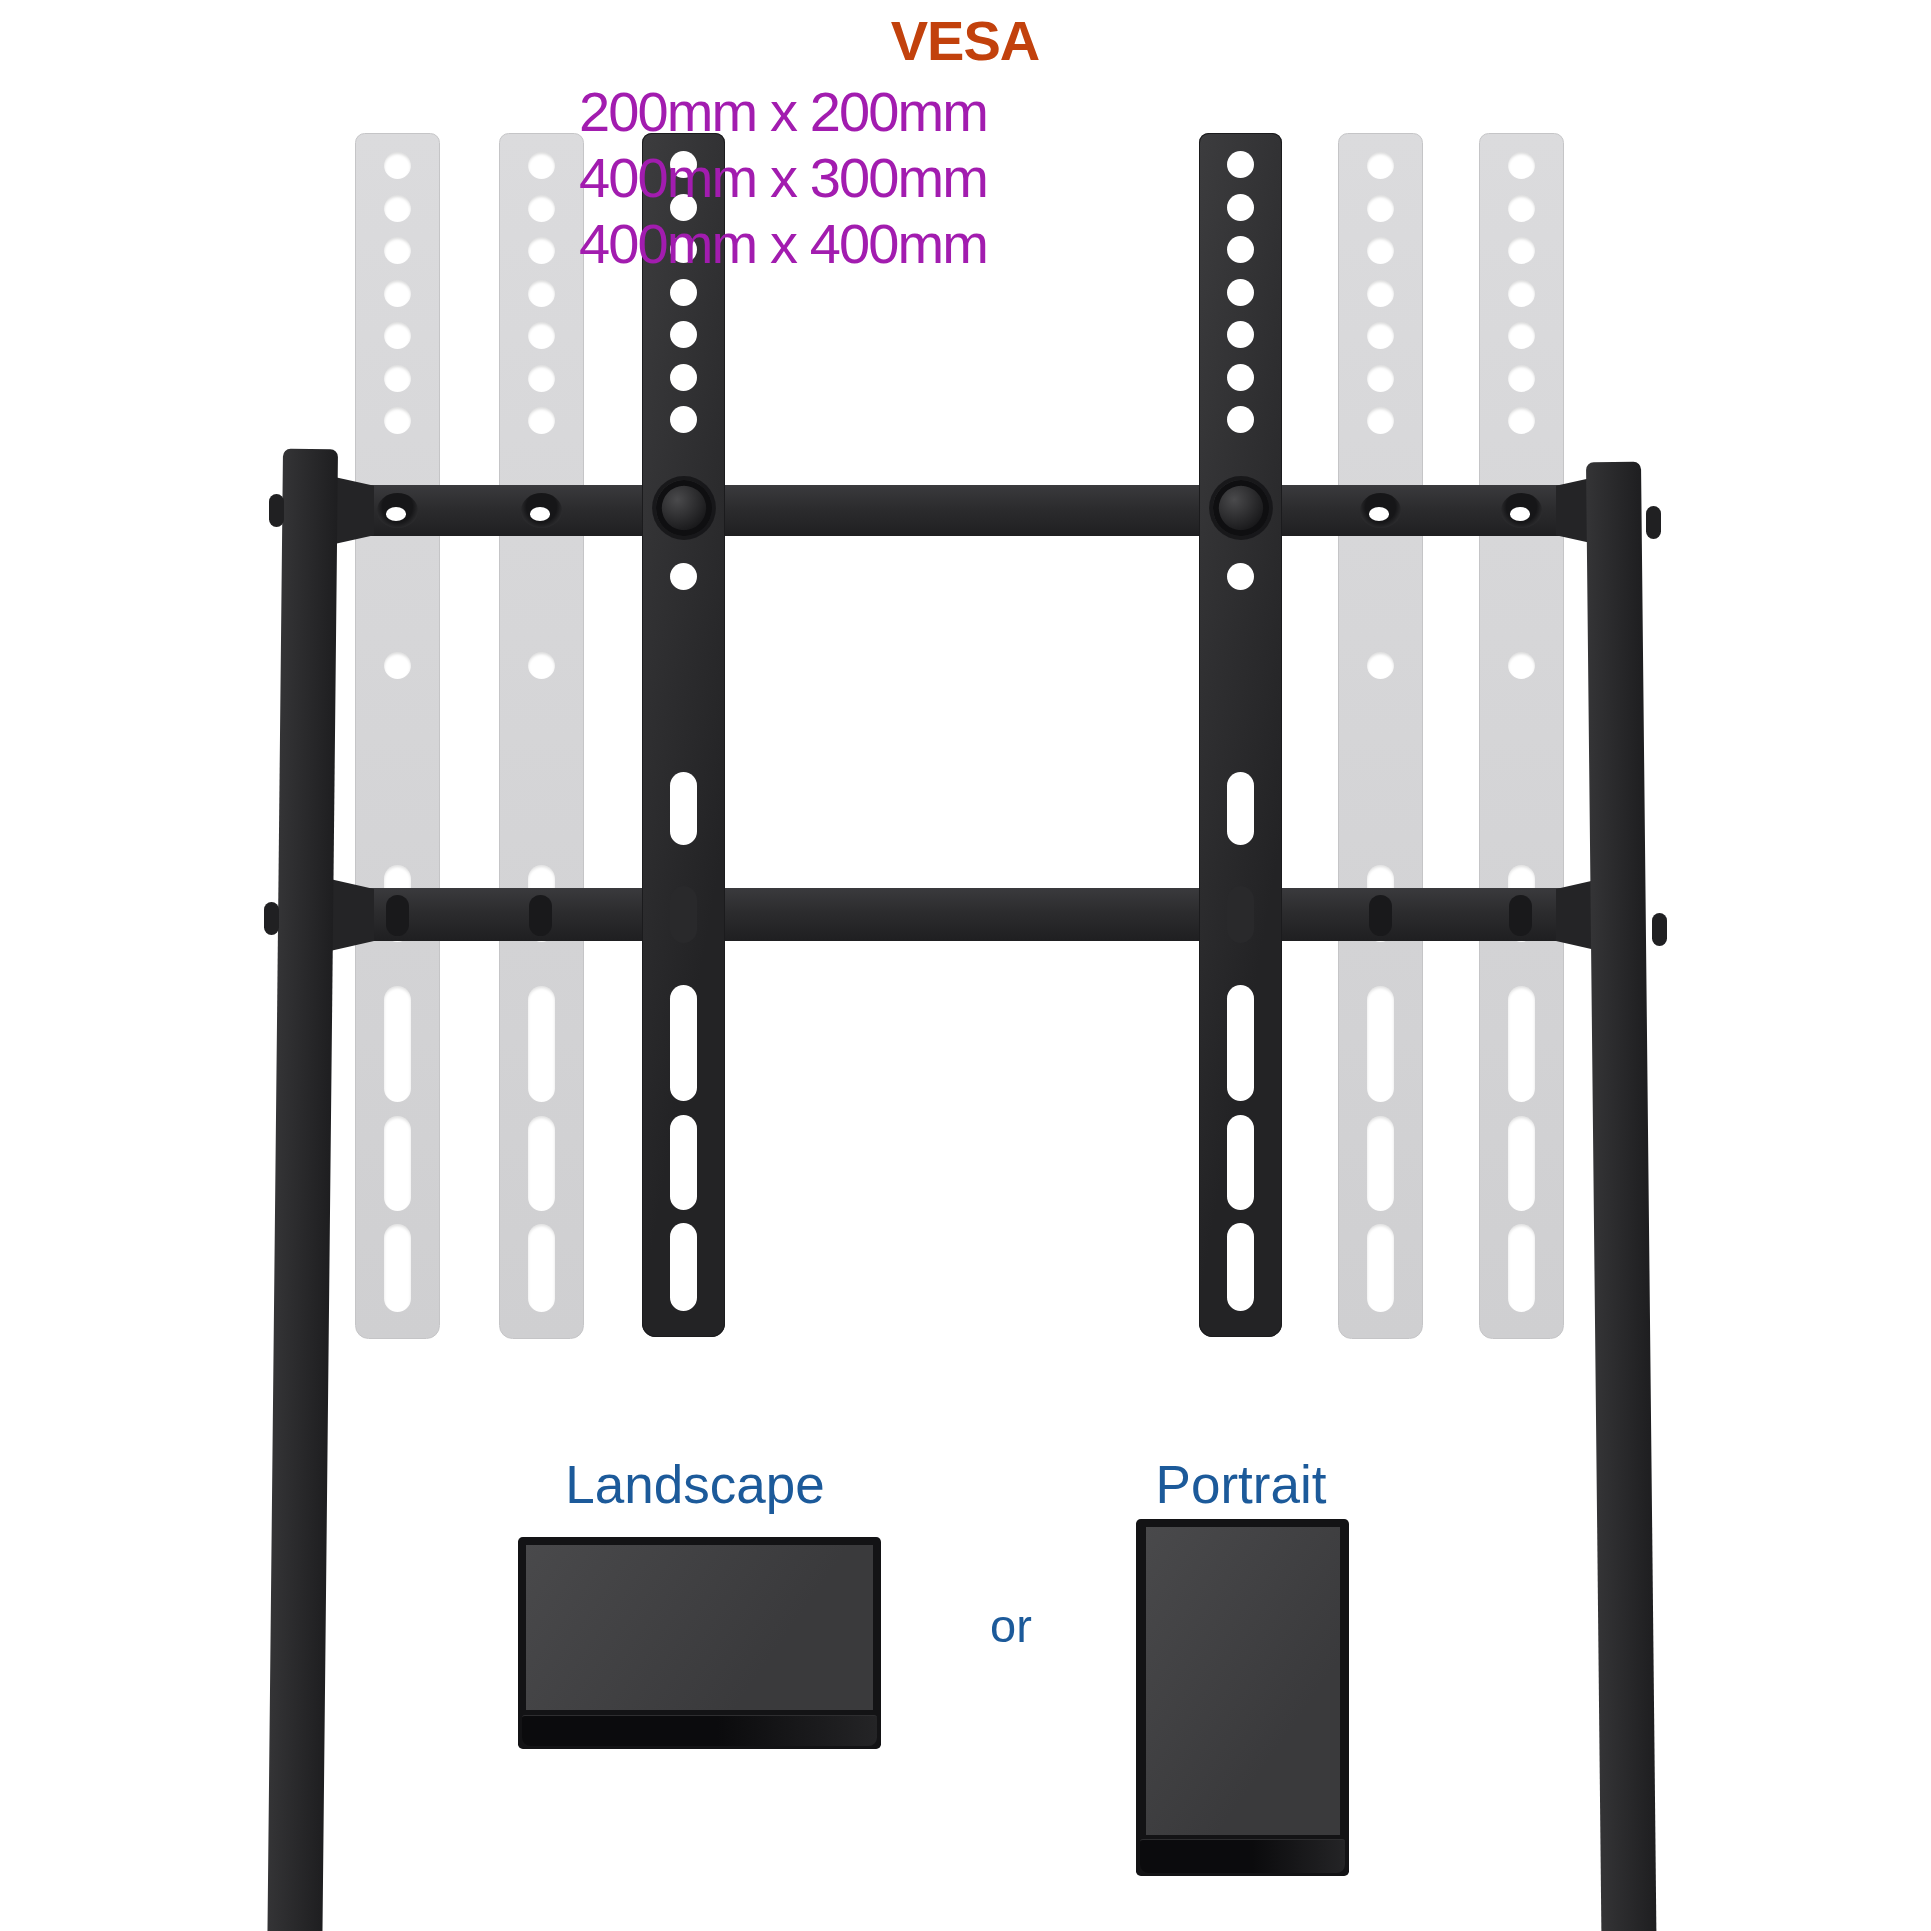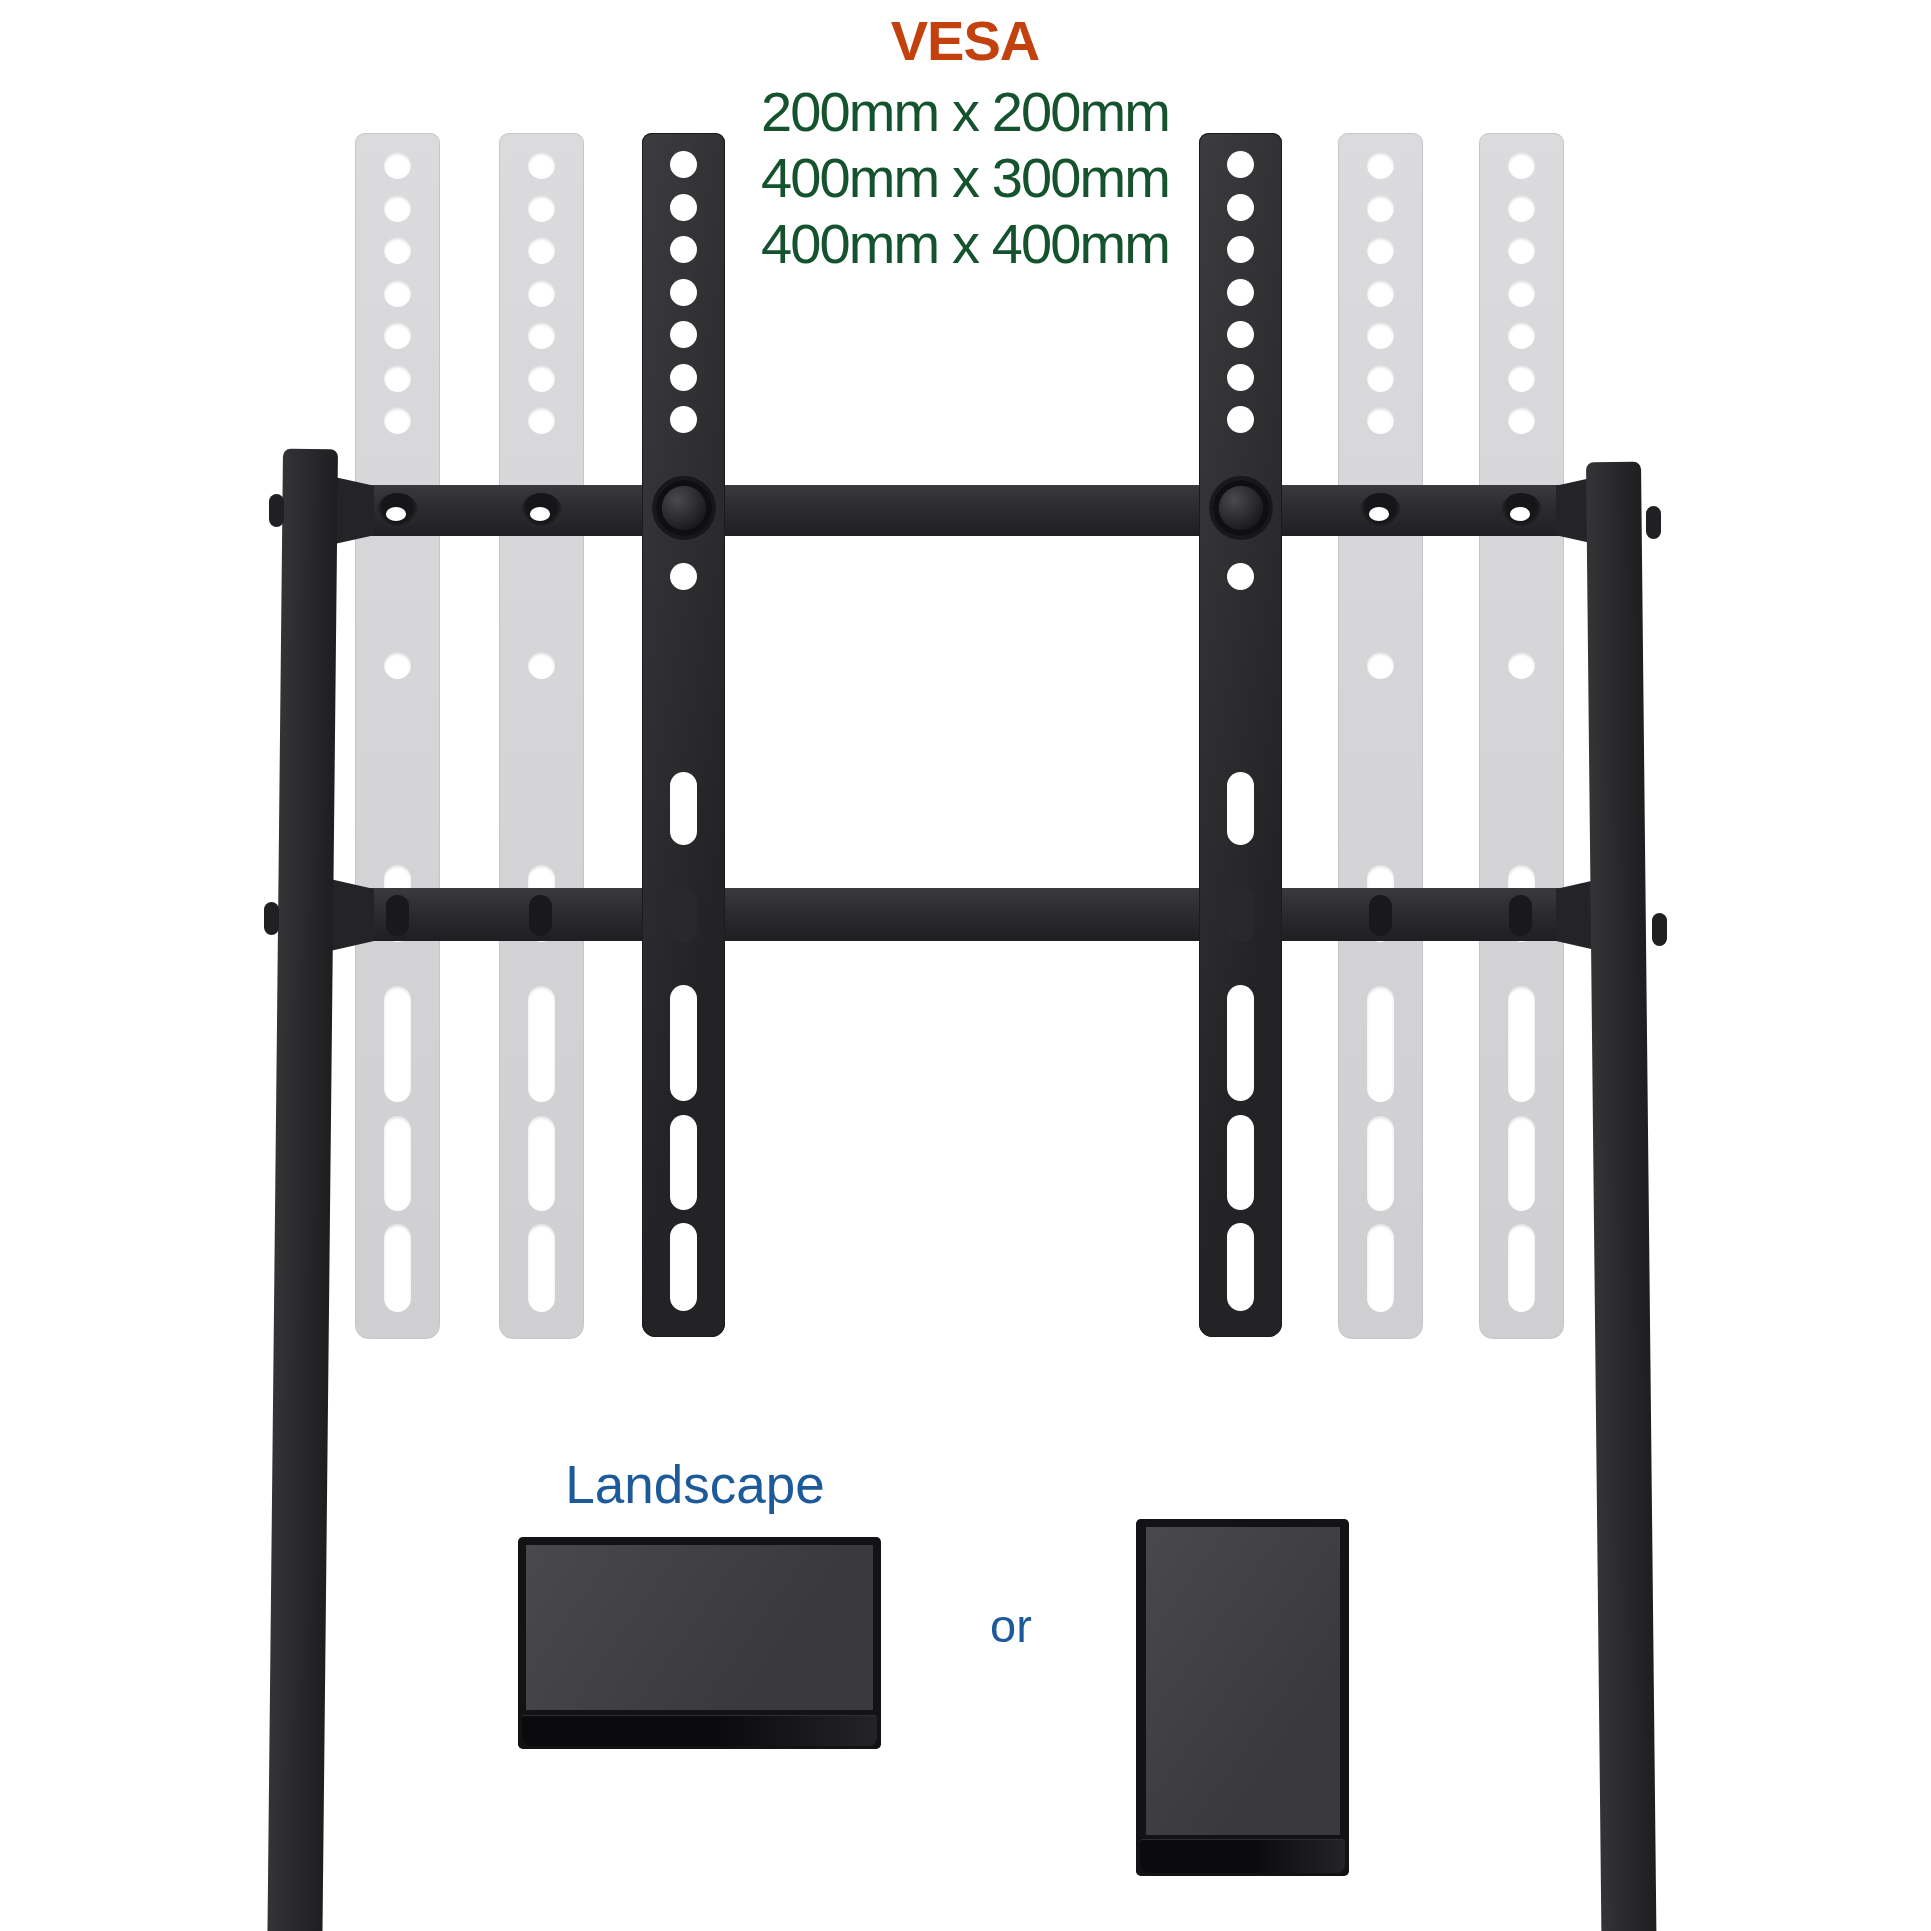--- a/index.html
+++ b/index.html
@@ -2,22 +2,22 @@
 <html><head>
 <meta charset="utf-8">
 <style>
   html,body{margin:0;padding:0;background:#ffffff;}
   #canvas{position:relative;width:1931px;height:1931px;background:#ffffff;overflow:hidden;
           font-family:"Liberation Sans", sans-serif;}
 
   
   #vesa-title{position:absolute;left:579px;top:7.7px;width:772px;text-align:center;
               font-size:56px;font-weight:bold;letter-spacing:-1px;color:#c2410c;}
-  #vesa-sizes{position:absolute;left:579px;top:79px;width:772px;text-align:center;
-              font-size:56px;line-height:66px;letter-spacing:-1.9px;color:#14532d;}
+  #vesa-sizes{position:absolute;left:579px;top:79px;width:772px;
+              font-size:56px;line-height:66px;letter-spacing:-1.9px;color:#a21caf;}
   .label{position:absolute;text-align:center;color:#1c5a9a;}
   #landscape-label{left:502px;top:1454px;width:386px;font-size:53px;}
   #portrait-label{left:1048px;top:1454px;width:386px;font-size:53px;}
   #or-label{left:934px;top:1598px;width:154px;font-size:47px;}
 
   
   .post{position:absolute;width:55px;background:linear-gradient(90deg,#343436,#28282a 55%,#1e1e20);
         border-radius:7.7px 7.7px 0 0;}
   #post-left{left:283px;top:449px;height:1483px;transform:rotate(.6deg);transform-origin:50% 0;}
   #post-right{left:1586px;top:462px;height:1470px;transform:rotate(-.6deg);transform-origin:50% 0;}
@@ -192,20 +192,21 @@
     </div>
 
   <div id="vesa-title">VESA</div>
   <div id="vesa-sizes">
     <div>200mm x 200mm</div>
     <div>400mm x 300mm</div>
     <div>400mm x 400mm</div>
   </div>
 
   <div class="label" id="landscape-label">Landscape</div>
+  <div class="label" id="portrait-label">Portrait</div>
   <div class="label" id="or-label">or</div>
 
   <div class="tv" id="tv-landscape">
     <div class="screen"></div>
     <div class="tvbar"></div>
   </div>
   <div class="tv" id="tv-portrait">
     <div class="screen"></div>
     <div class="tvbar"></div>
   </div>

